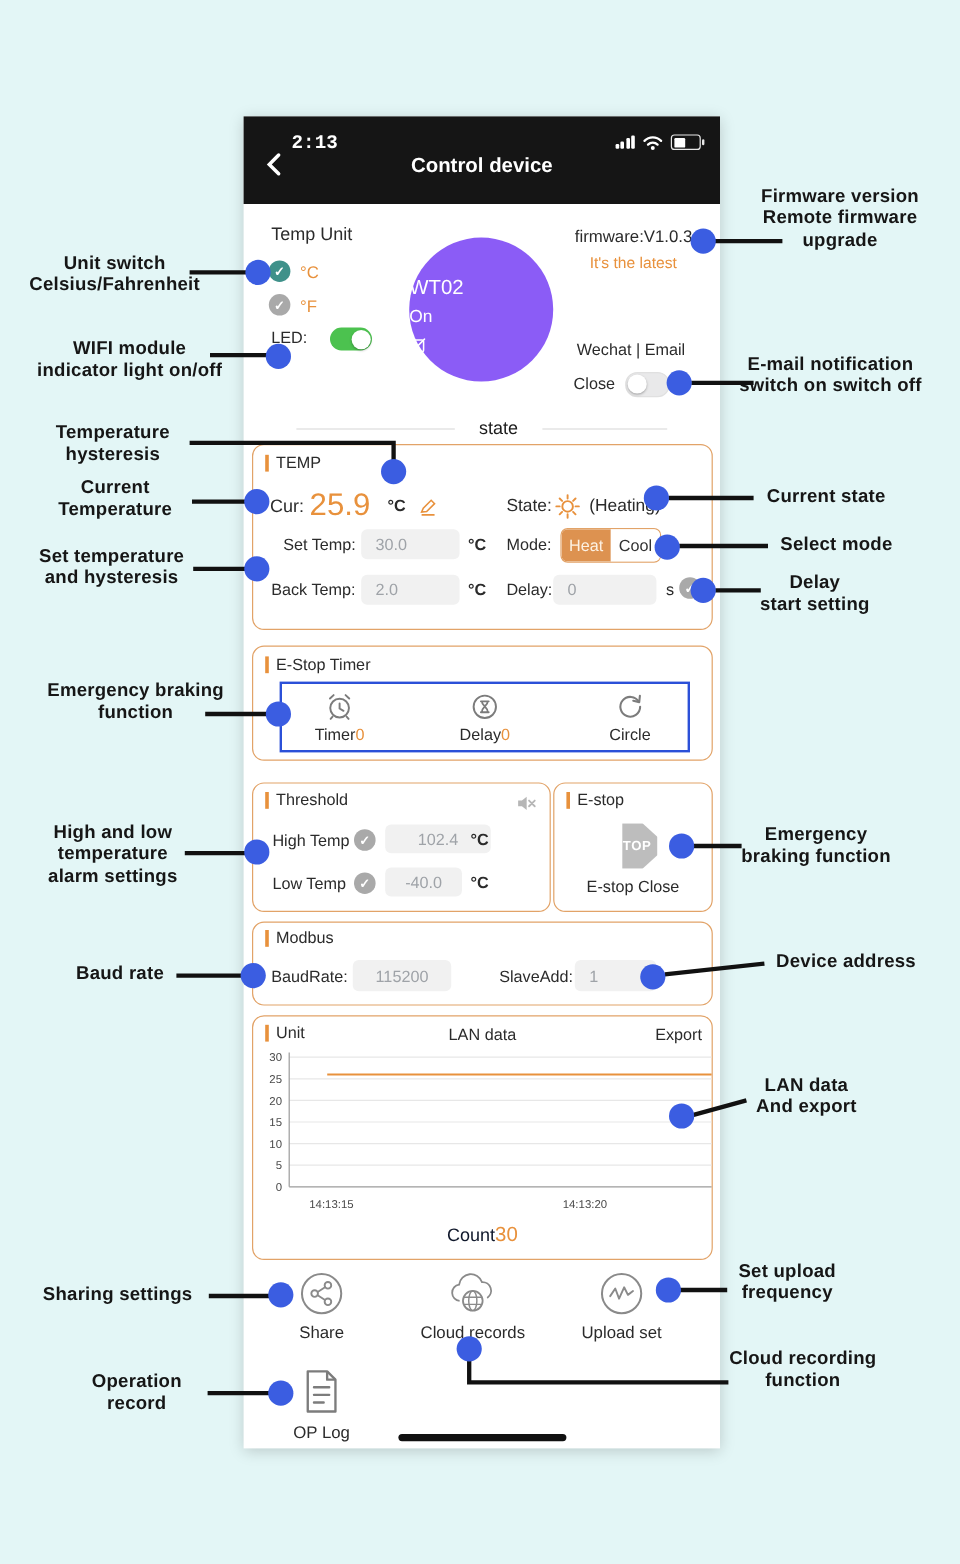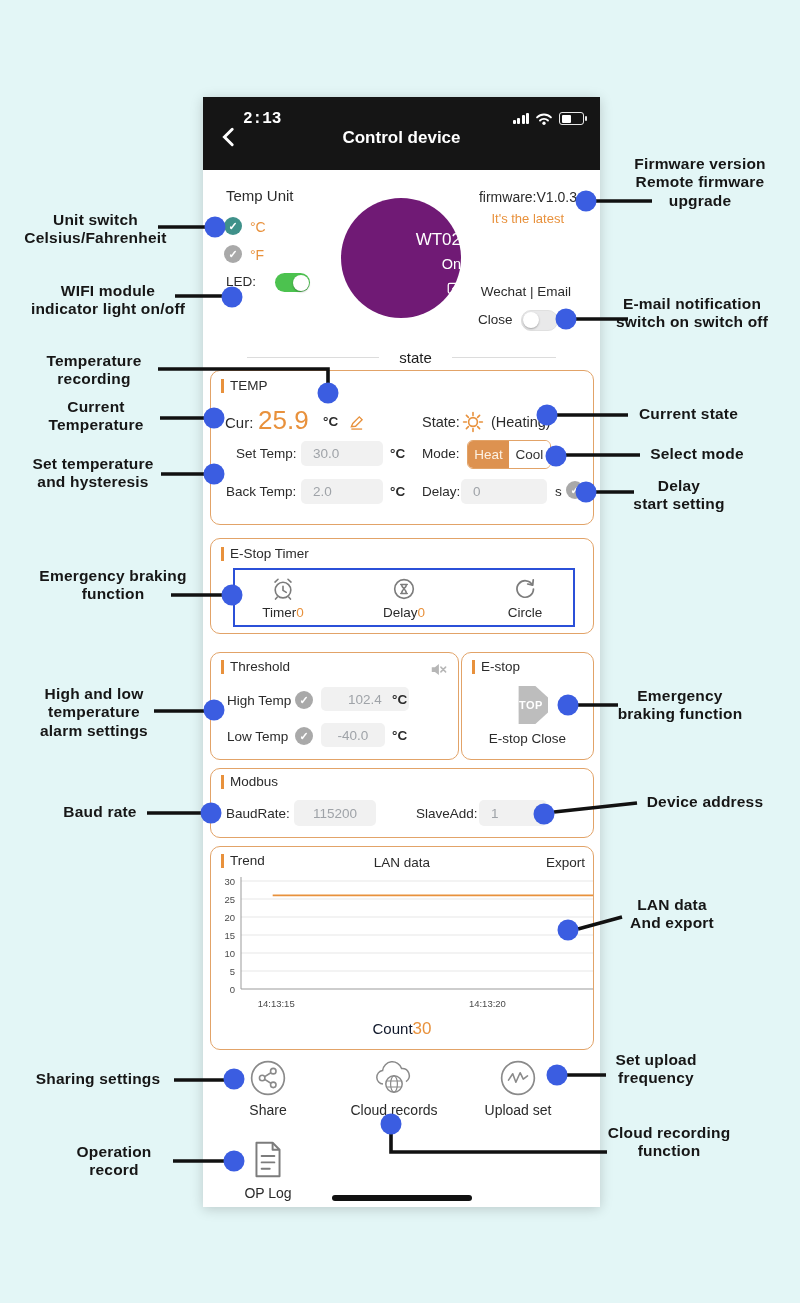--- a/index.html
+++ b/index.html
@@ -23,21 +23,21 @@
   .chk::after{content:"✓";color:#fff;font-size:11px;font-weight:700;}
   .chk.teal{background:#3f918a;} .chk.gray{background:#a9a9a9;}
   .toggle{position:absolute;width:35px;height:19px;border-radius:10px;}
   .toggle .knob{position:absolute;top:1.5px;width:16px;height:16px;border-radius:50%;background:#fff;box-shadow:0 1px 2px rgba(0,0,0,.3);}
   .toggle.on{background:#4cc24f;} .toggle.on .knob{right:1.5px;}
   .toggle.off{background:#e9e9ea;border:1px solid #e0e0e0;} .toggle.off .knob{left:1px;top:1px;}
   .obox{position:absolute;border:1px solid #e2a368;border-radius:10px;background:#fff;}
   .sechead{position:absolute;display:flex;align-items:center;gap:6px;font-size:13.5px;color:#2b2b2b;}
   .sechead::before{content:"";display:block;width:3px;height:14px;background:#e8913c;}
   .field{position:absolute;background:#f1f1f1;border-radius:5px;color:#9fa3a8;font-size:13.5px;display:flex;align-items:center;padding-left:12px;box-sizing:border-box;}
-  .devcircle{position:absolute;left:138px;top:101px;width:120px;height:120px;border-radius:50%;background:#701a75;color:#fff;text-align:right;}
+  .devcircle{position:absolute;left:138px;top:101px;width:120px;height:120px;border-radius:50%;background:#8b5cf6;color:#fff;text-align:left;}
   .seg{position:absolute;display:flex;height:27px;border:1px solid #e2a368;border-radius:6px;overflow:hidden;font-size:13.5px;}
   .seg .on{background:#dd9250;color:rgba(255,250,240,.92);display:flex;align-items:center;justify-content:center;flex:1;}
   .seg .offseg{background:#fff;color:#333;display:flex;align-items:center;justify-content:center;flex:1;}
   .divider{position:absolute;left:0;top:252px;width:100%;display:flex;align-items:center;justify-content:center;gap:20px;font-size:15px;color:#1c1c1c;}
   .divider i{display:block;height:1px;background:#dcdcdc;}
   .bluehl{position:absolute;border:2px solid #2b50d8;background:#fff;display:flex;gap:25px;}
   .tcol{flex:1;display:flex;flex-direction:column;align-items:center;justify-content:center;gap:3px;}
   .tcol .tl{font-size:13.5px;color:#2b2b2b;}
   .octagon{position:absolute;background:#bdbdbd;clip-path:polygon(30% 0,70% 0,100% 30%,100% 70%,70% 100%,30% 100%);display:flex;align-items:center;justify-content:center;color:#fff;font-weight:700;font-size:11px;letter-spacing:.5px;}
   .tick{font-size:9.5px;fill:#4a4a4a;font-family:"Liberation Sans",sans-serif;}
@@ -211,21 +211,21 @@
         <span>Modbus</span>
       </div>
     <span class="lbl" style="left:15px;top:37px">BaudRate:</span>
     <div class="field" style="left:83px;top:31px;width:82px;height:26px;justify-content:center;padding-left:0">115200</div>
     <span class="lbl" style="left:205px;top:37px">SlaveAdd:</span>
     <div class="field" style="left:268px;top:31px;width:68px;height:26px">1</div>
   </div>
 
   <div class="obox" style="left:7px;top:749px;width:382px;height:202px">
     <div class="sechead" style="left:10px;top:6px">
-        <span>Trend</span>
+        <span>Unit</span>
       </div>
     <div class="lbl" style="left:0;top:8px;width:100%;text-align:center">LAN data</div>
     <span class="lbl" style="right:8px;top:8px;left:auto;position:absolute">Export</span>
     <svg id="trend-svg" width="376" height="140" style="position:absolute;left:8px;top:24px">
         <line x1="22" y1="118" x2="374" y2="118" stroke="#9b9b9b" stroke-width="1"></line>
         <text x="16" y="121.5" text-anchor="end" class="tick">0</text>
         <line x1="22" y1="100" x2="374" y2="100" stroke="#e7e7e7" stroke-width="1"></line>
         <text x="16" y="103.5" text-anchor="end" class="tick">5</text>
         <line x1="22" y1="82" x2="374" y2="82" stroke="#e7e7e7" stroke-width="1"></line>
         <text x="16" y="85.5" text-anchor="end" class="tick">10</text>
@@ -284,21 +284,21 @@
     <div class="ann" style="left: 8px; top: 211px; width: 175px;">
       <div>Unit switch</div>
       <div>Celsius/Fahrenheit</div>
     </div>
     <div class="ann" style="left: 12px; top: 282px; width: 192px;">
       <div>WIFI module</div>
       <div>indicator light on/off</div>
     </div>
     <div class="ann" style="left: 28px; top: 352px; width: 132px;">
       <div>Temperature</div>
-      <div>recording</div>
+      <div>hysteresis</div>
     </div>
     <div class="ann" style="left: 30px; top: 398px; width: 132px;">
       <div>Current</div>
       <div>Temperature</div>
     </div>
     <div class="ann" style="left: 22px; top: 455px; width: 142px;">
       <div>Set temperature</div>
       <div>and hysteresis</div>
     </div>
     <div class="ann" style="left: 28px; top: 567px; width: 170px;">

